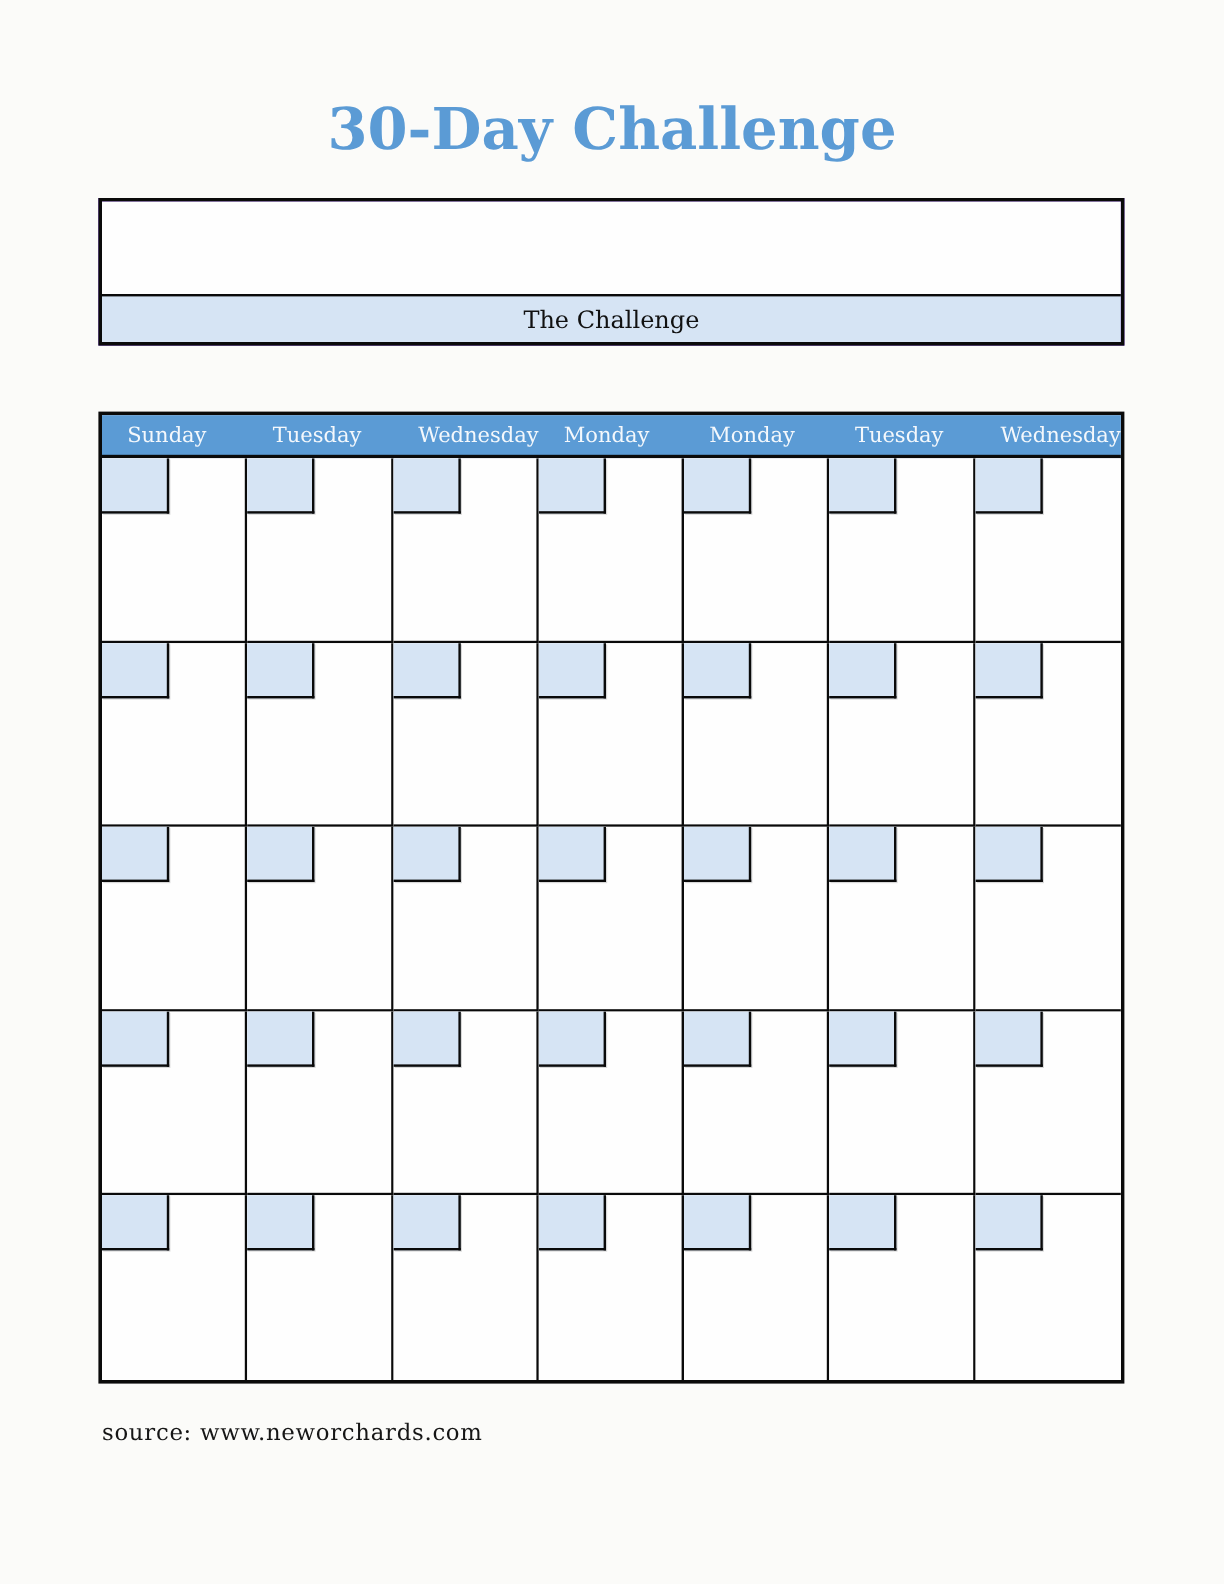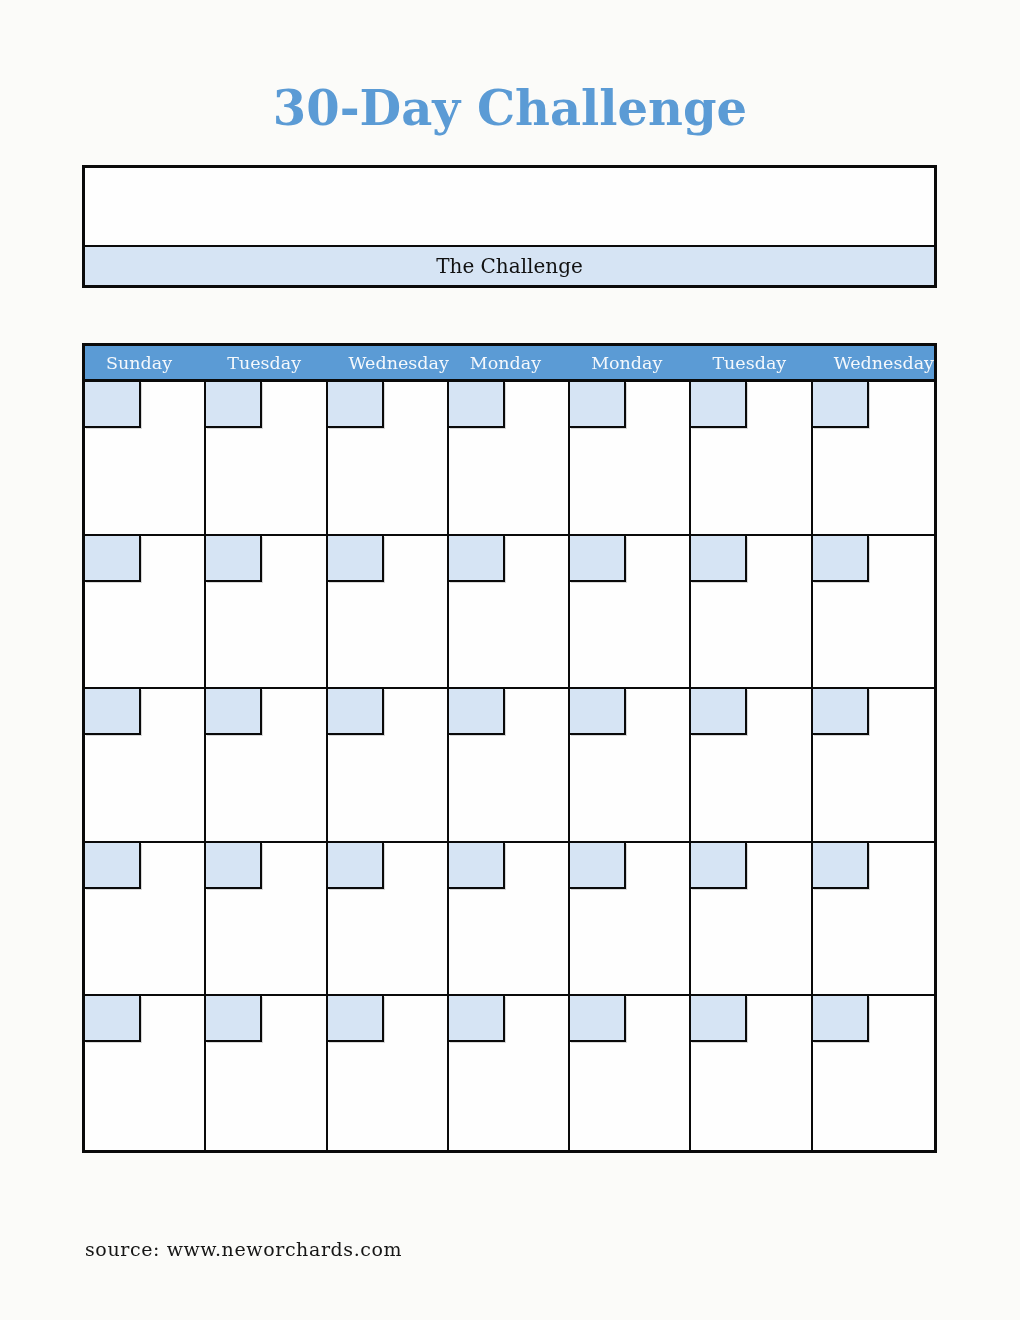--- a/index.html
+++ b/index.html
@@ -91,21 +91,21 @@
     top:0;left:0;
     width:56px;height:46px;
     background:var(--day-box-blue);
     border-right:2.5px solid var(--ink);
     border-bottom:2.5px solid var(--ink);
     box-shadow:1px 1px 0 rgba(0,0,0,0.15);
   }
 
   .source{
     position:absolute;
-    left:85px;top:1238px;
+    left:85px;top:1183px;
     font-size:19px;
     letter-spacing:0.6px;
     color:#161616;
   }
 </style>
 </head>
 <body>
 
 <div class="page">
 

